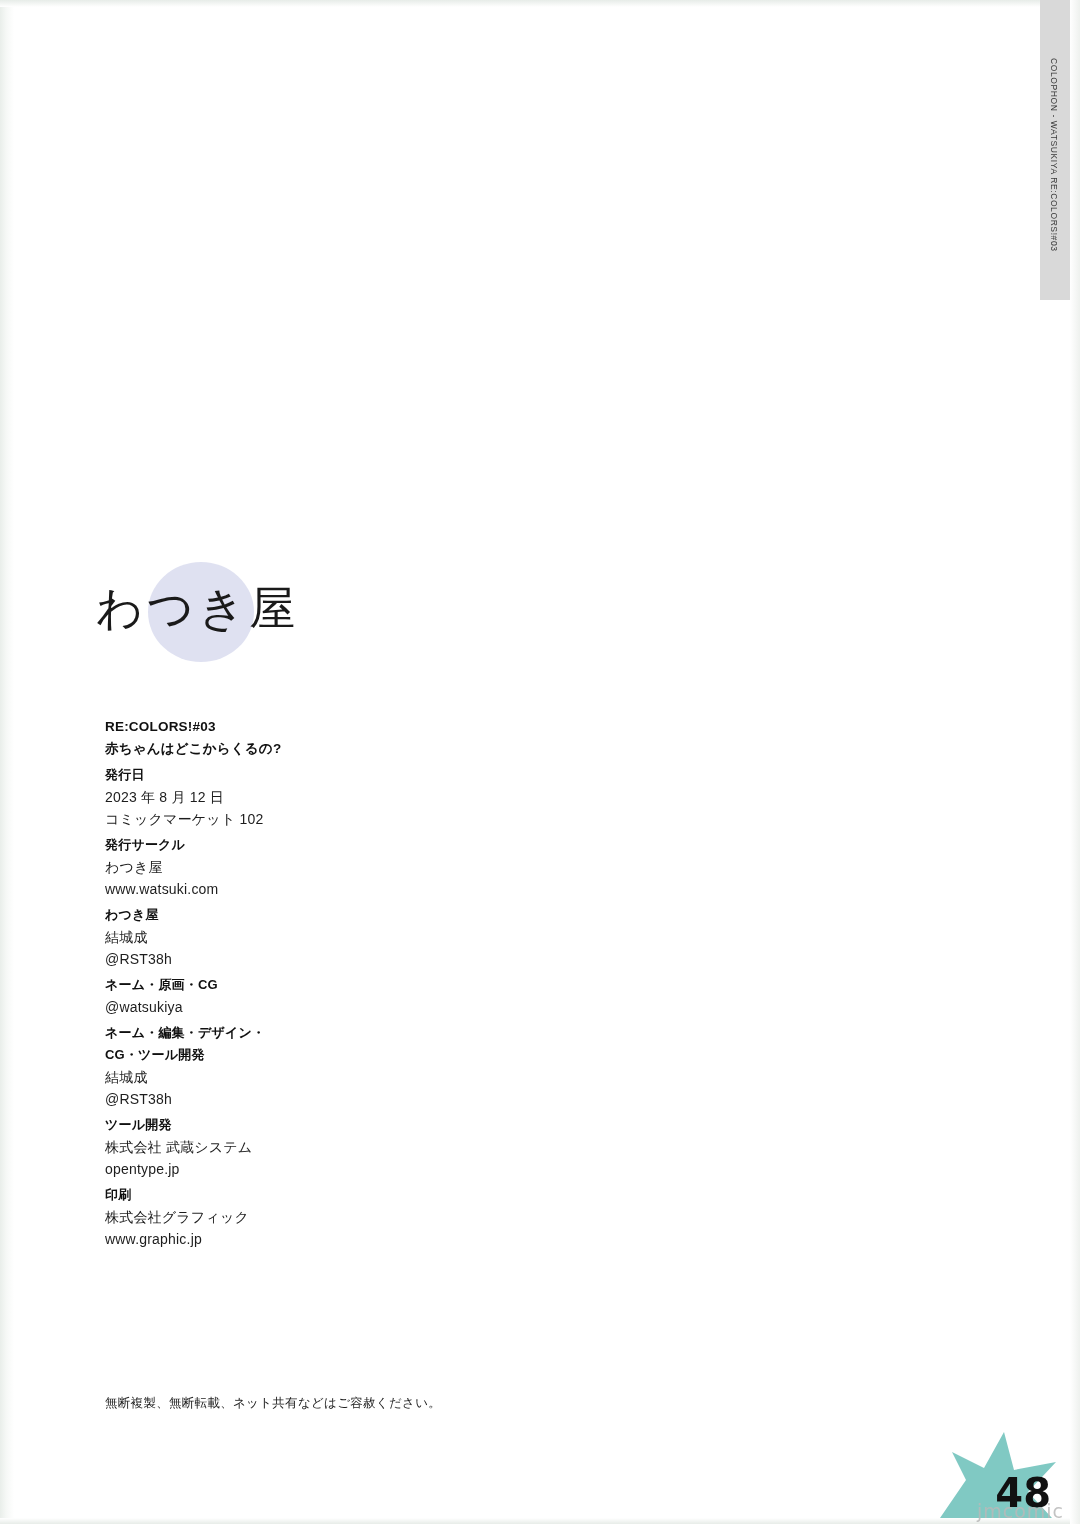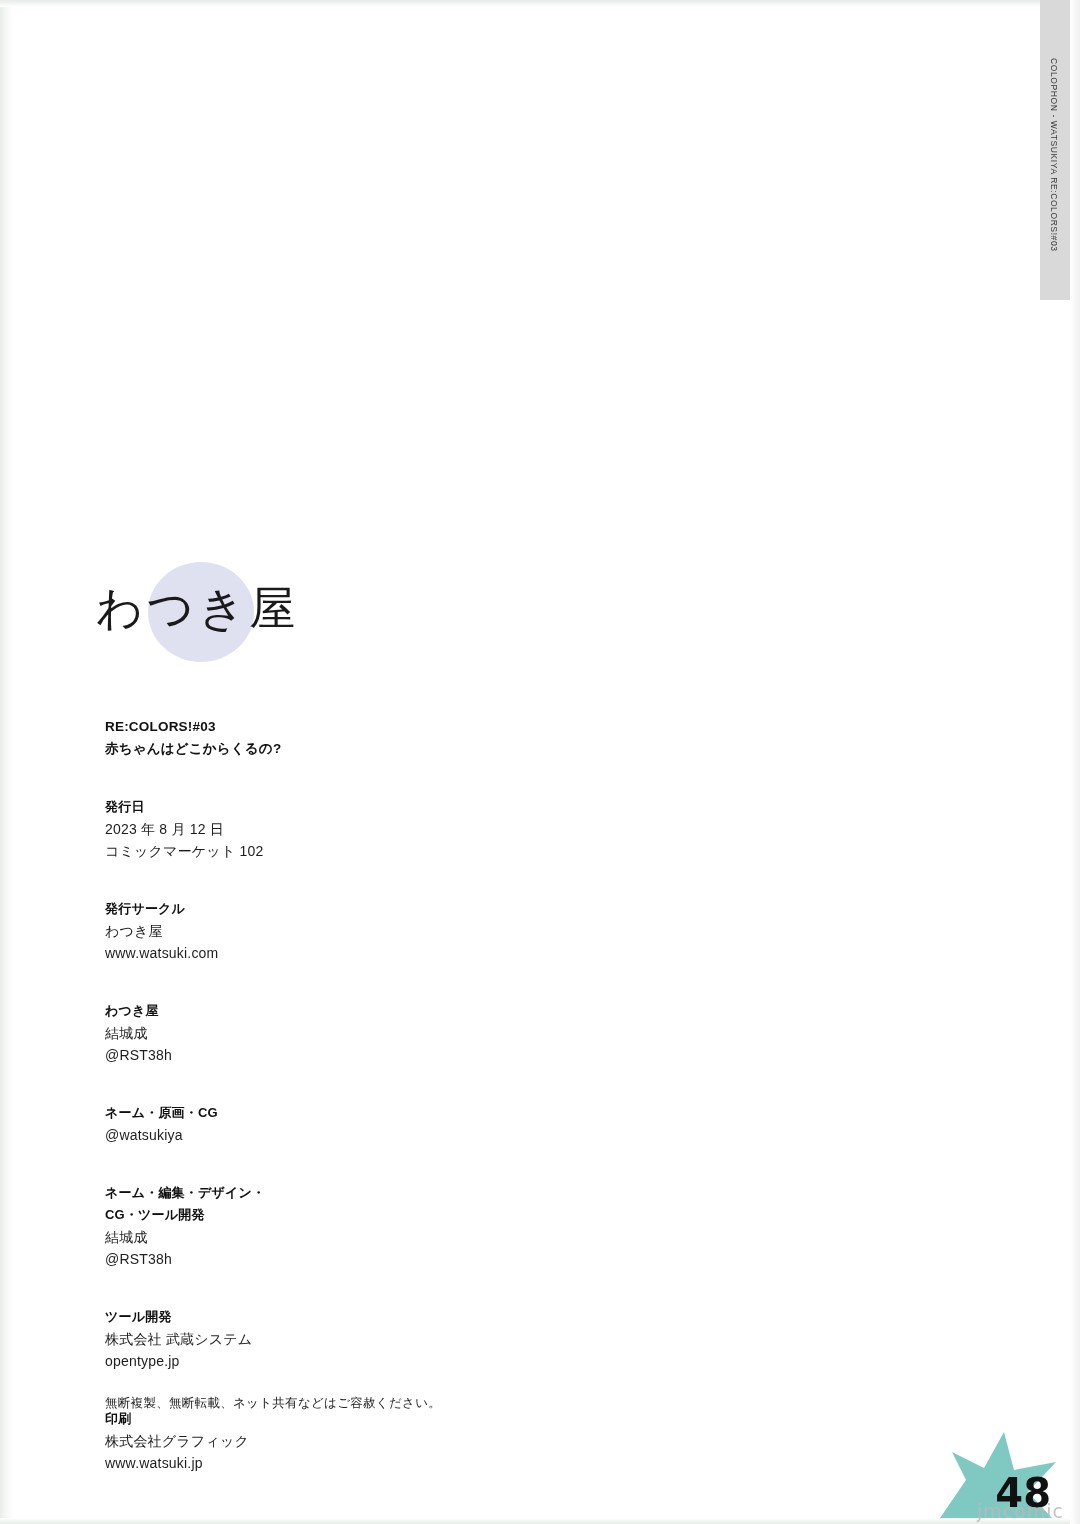--- a/index.html
+++ b/index.html
@@ -119,21 +119,21 @@
     width: 520px;
   }
   .title-line {
     font-size: 13.5px;
     font-weight: bold;
     line-height: 22px;
     color: #101010;
     letter-spacing: 0.2px;
   }
   .section {
-    margin-top: 36px;
+    margin-top: 4px;
   }
   .sec-head {
     font-size: 13px;
     font-weight: bold;
     line-height: 22px;
     color: #101010;
     letter-spacing: 0.2px;
   }
   .sec-line {
     font-size: 14px;
@@ -242,21 +242,21 @@
 
     <div class="section">
       <div class="sec-head">ツール開発</div>
       <div class="sec-line">株式会社 武蔵システム</div>
       <div class="sec-line">opentype.jp</div>
     </div>
 
     <div class="section">
       <div class="sec-head">印刷</div>
       <div class="sec-line">株式会社グラフィック</div>
-      <div class="sec-line">www.watsuki.jp</div>
+      <div class="sec-line">www.graphic.jp</div>
     </div>
   </div>
 
   <div id="notice">無断複製、無断転載、ネット共有などはご容赦ください。</div>
 
   <div id="page-ornament">
     <svg width="130" height="96" viewBox="0 0 130 96">
       <path d="M8 96 L34 58 L20 30 L52 46 L72 10 L82 48 L124 40 L96 70 L120 96 Z" fill="#79c6c0" opacity="0.95"></path>
     </svg>
   </div>

